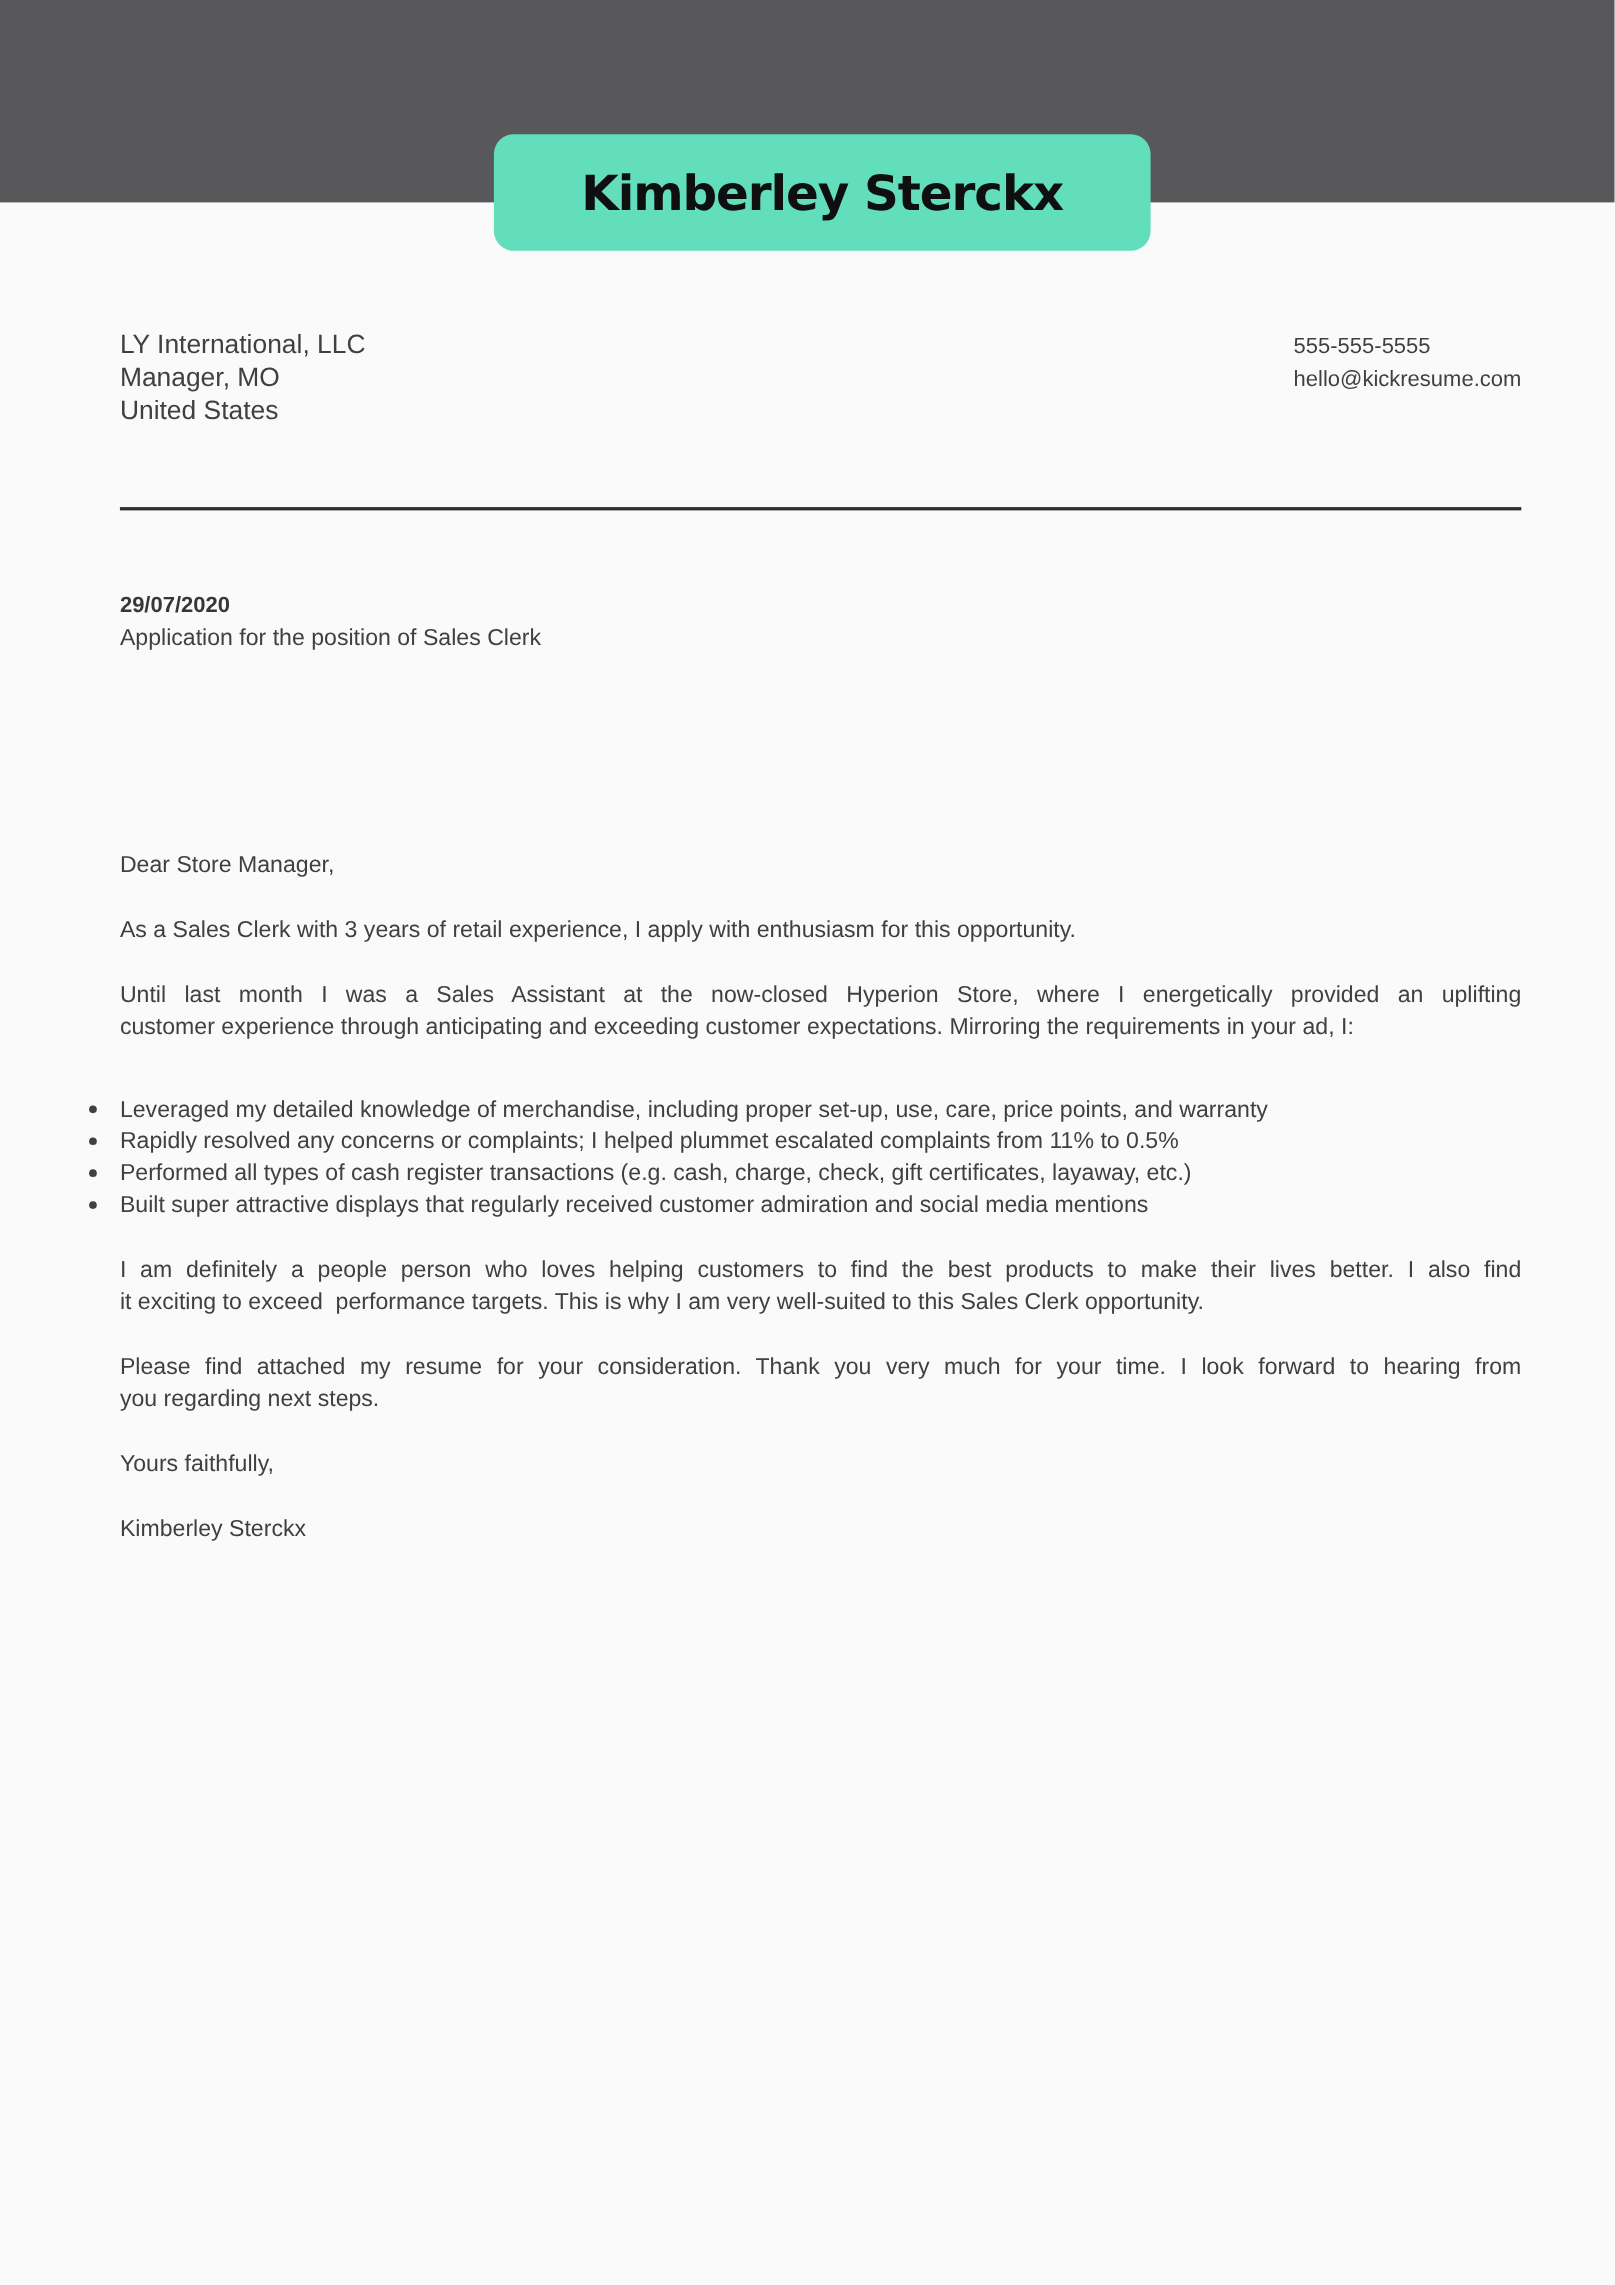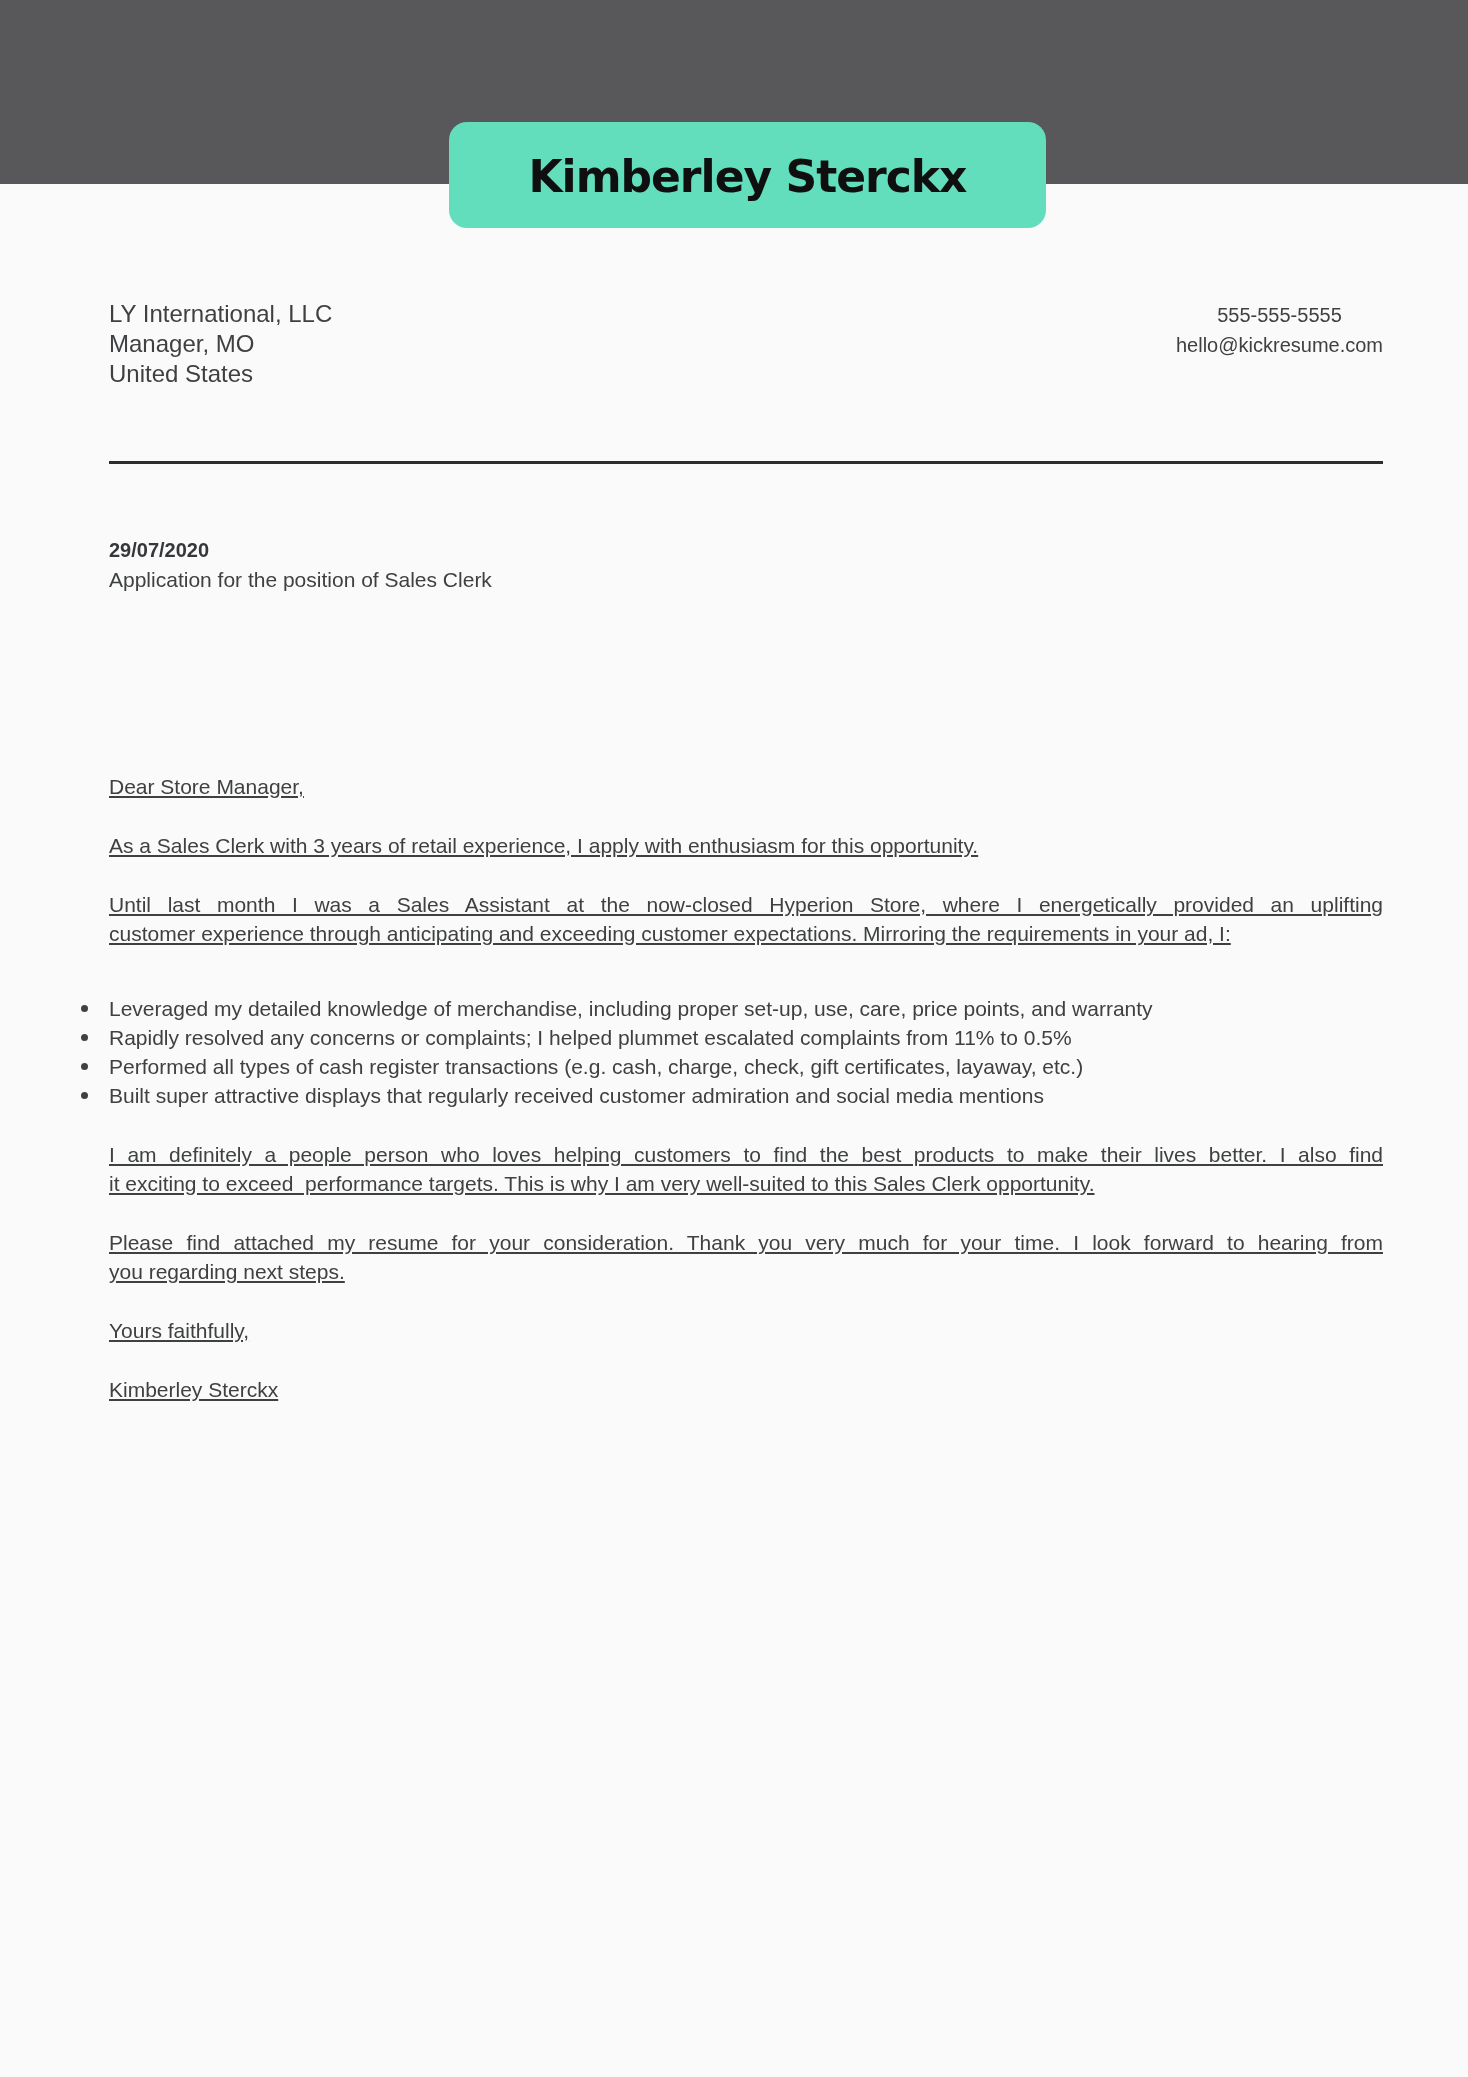--- a/index.html
+++ b/index.html
@@ -40,21 +40,21 @@
     position: absolute;
     left: 109px; top: 299px;
     font-size: 24px;
     line-height: 30px;
   }
   .contact {
     position: absolute;
     right: 85px; top: 300px;
     font-size: 20px;
     line-height: 30px;
-    text-align: center;
+    text-align: left;
   }
   .rule {
     position: absolute;
     left: 109px; top: 461px;
     width: 1274px; height: 3px;
     background: #2D2D2E;
   }
   .subject-block {
     position: absolute;
     left: 109px; top: 536px;
@@ -66,21 +66,21 @@
     color: #36373A;
   }
   .subject { font-size: 21px; }
   .letter {
     position: absolute;
     left: 109px; top: 772px;
     width: 1274px;
     font-size: 21px;
     line-height: 29px;
   }
-  .para { margin-top: 30px; text-decoration: underline; }
+  .para { margin-top: 30px; }
   .para:first-child { margin-top: 0; }
   .line { white-space: pre-wrap; }
   .line.flush { text-align: justify; text-align-last: justify; }
   ul.bullets {
     margin: 46px 0 0 0;
     padding: 0;
     list-style: none;
   }
   .bullets li {
     position: relative;

